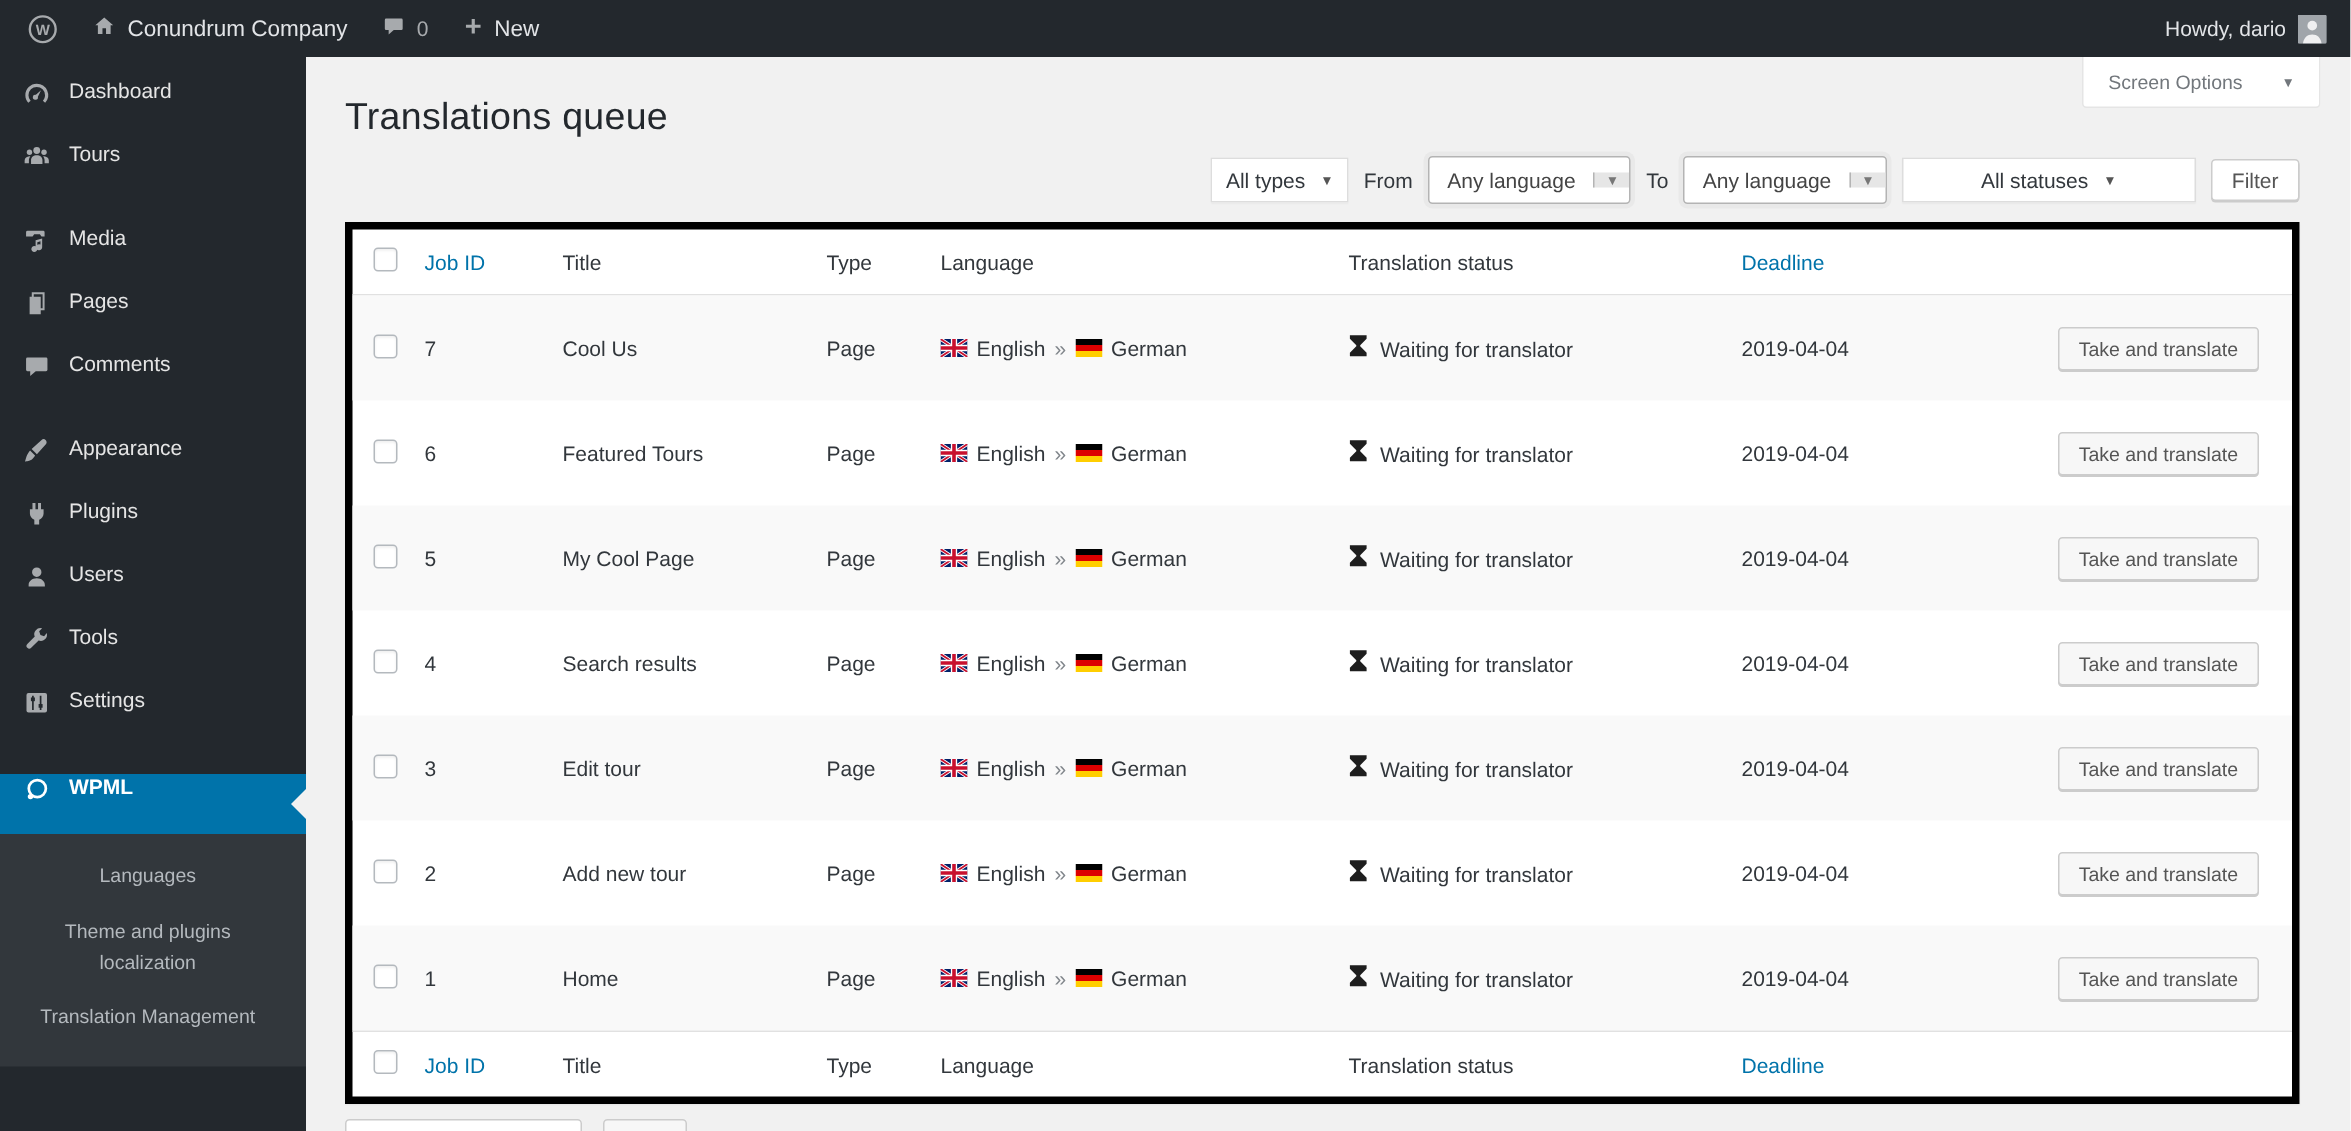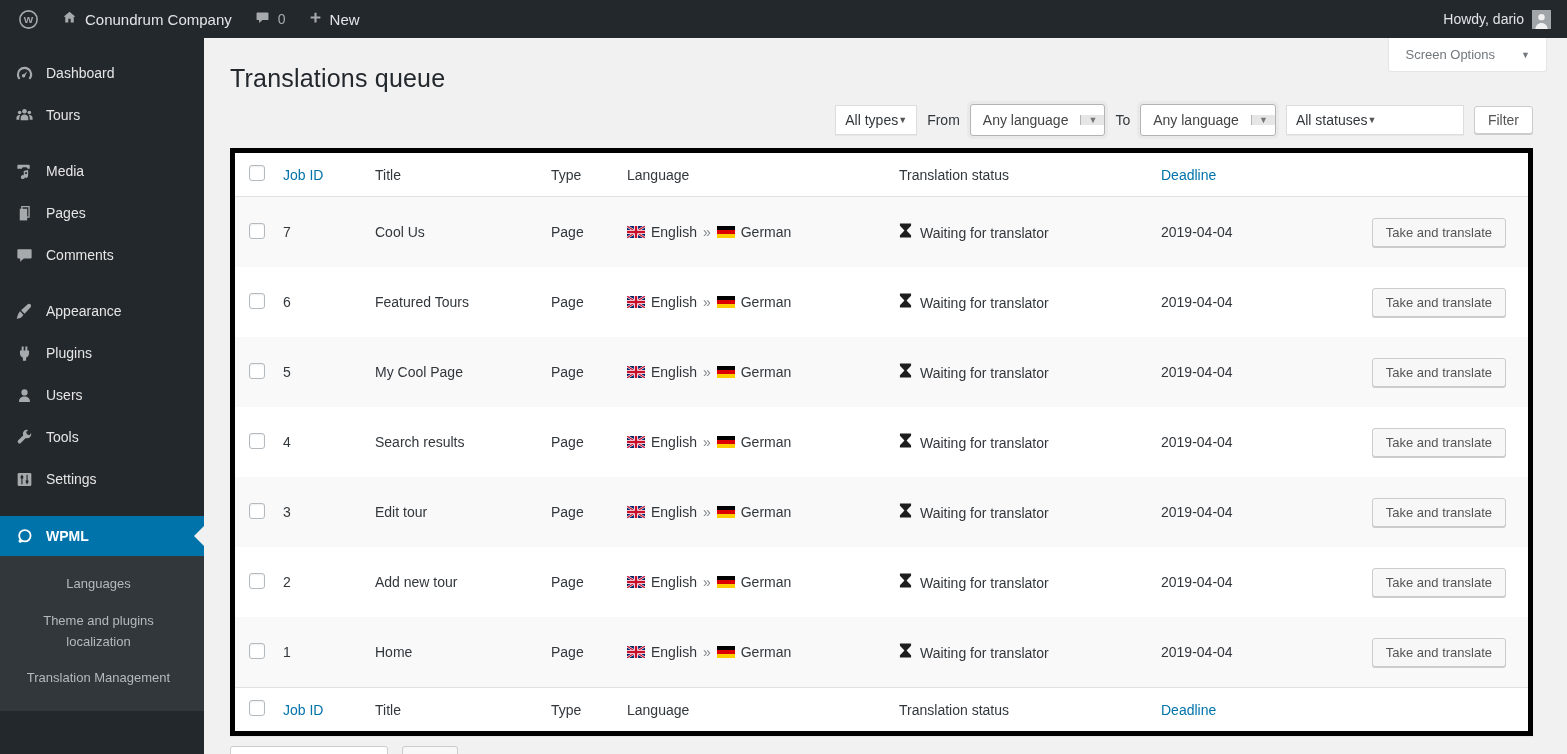--- a/index.html
+++ b/index.html
@@ -19,21 +19,21 @@
     font-size:15px; padding:0 8px; height:38px; cursor:pointer; }
   .ab-count { color:#a7aaad; font-size:14px; }
   .ab-right { display:flex; align-items:center; gap:8px; color:#e2e4e7; font-size:14px; }
   .avatar { width:19px; height:19px; background:#a0a5aa; display:inline-block; border-radius:1px; }
   
   .sidebar {
     position:absolute; top:38px; left:0; bottom:0; width:204px;
     background:#23282d; padding-top:14px; z-index:40;
   }
   .menu-item {
-    display:flex; align-items:center; gap:12px; height:42px;
+    display:flex; align-items:flex-start; gap:12px; height:42px;
     padding:0 0 0 14px; color:#e5e5e5; font-size:14px; cursor:pointer;
   }
   .menu-item .mi-icon { width:20px; height:20px; display:flex; align-items:center; justify-content:center; }
   .menu-sep { height:14px; }
   .menu-item.active {
     background:#0073aa; color:#fff; font-weight:600; height:40px;
     margin-top:16px; position:relative;
   }
   .menu-item.active::after {
     content:""; position:absolute; right:0; top:50%; transform:translateY(-50%);
@@ -50,25 +50,25 @@
     position:absolute; top:0; right:20px; background:#fff; padding:9px 16px;
     font-size:13px; color:#72777c; display:flex; align-items:center; gap:26px;
     border:1px solid #e5e5e5; border-top:none; border-radius:0 0 3px 3px; cursor:pointer;
   }
   .caret { font-size:9px; color:#72777c; }
   h1.page-title { font-size:25px; font-weight:400; color:#23282d; padding-top:26px; letter-spacing:.2px; }
   
   .filter-bar { display:flex; justify-content:flex-end; align-items:center; gap:10px; margin-top:11px; font-size:14px; }
   .select {
     background:#fff; border:1px solid #ddd; height:30px; display:inline-flex;
-    align-items:center; padding:0 9px; color:#32373c; cursor:pointer;
+    align-items:center; gap:10px; padding:0 9px; color:#32373c; cursor:pointer;
     box-shadow:0 1px 1px rgba(0,0,0,.04);
   }
   .select .caret { color:#555; }
-  .select.wide { width:178px; justify-content:flex-start; }
+  .select.wide { width:196px; justify-content:center; }
   .filter-label { color:#32373c; }
   .combo {
     display:inline-flex; align-items:center; background:#fff;
     border:1px solid #b4b4b4; border-radius:3px; height:32px; overflow:hidden;
     box-shadow:0 0 0 3px #e9e9e9;
   }
   .combo .combo-text { display:flex; align-items:center; padding:0 12px; color:#444; min-width:105px; }
   .combo .combo-arrow {
     width:24px; background:#e6e6e6; border-left:1px solid #b4b4b4;
     display:flex; align-items:center; justify-content:center; cursor:pointer;

